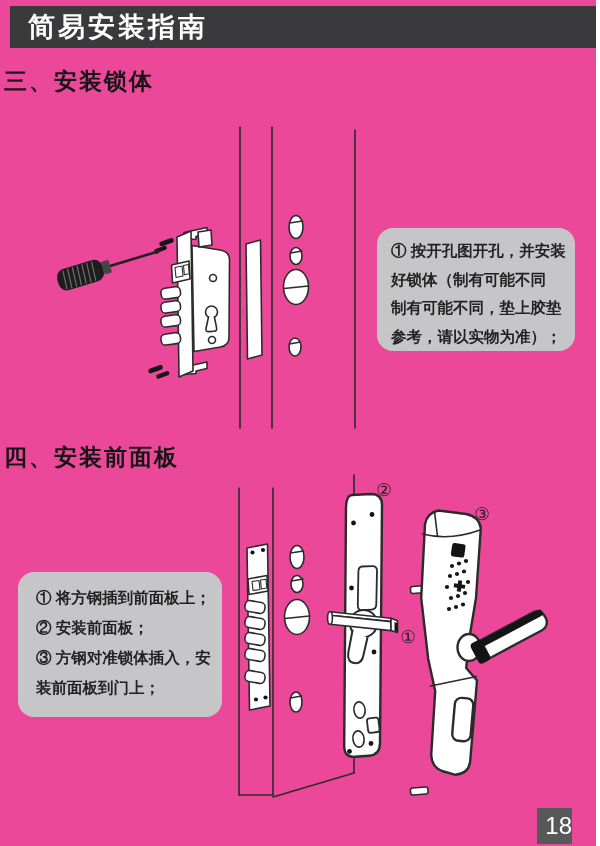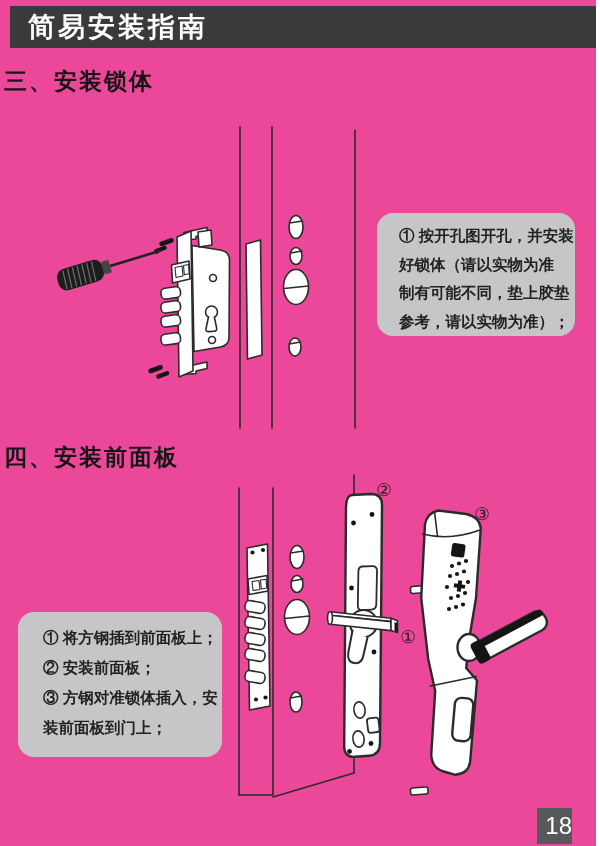--- a/index.html
+++ b/index.html
@@ -10,22 +10,22 @@
           font-size:27px;font-weight:bold;letter-spacing:3px;}
   .sec-title{position:absolute;left:4px;font-size:23px;font-weight:bold;color:#151515;letter-spacing:2px;}
   #title-3{top:66px;}
   #title-4{top:442px;text-align:right;}
   .figure{position:absolute;left:0;}
   #fig-3{top:110px;}
   #fig-4{top:440px;}
   .callout{position:absolute;background:#c6c6c8;border-radius:16px;color:#222222;
            font-size:15.5px;font-weight:600;box-sizing:border-box;}
   .callout .cl{white-space:nowrap;}
-  #callout-3{left:377px;top:213px;width:198px;height:123px;padding:9px 10px 0 22px;line-height:28.5px;}
-  #callout-4{left:18px;top:572px;width:204px;height:145px;padding:11px 8px 0 25px;line-height:30px;margin-top:40px;}
+  #callout-3{left:377px;top:228px;width:198px;height:123px;padding:9px 10px 0 14px;line-height:28.5px;}
+  #callout-4{left:18px;top:572px;width:204px;height:145px;padding:11px 8px 0 18px;line-height:30px;}
   .pagenum{position:absolute;left:537px;top:808px;width:35px;height:36px;background:#57585a;
            color:#ffffff;font-size:24px;display:flex;align-items:center;justify-content:flex-end;}
   
   .ln{fill:none;stroke:#2b2b2b;stroke-width:1.6;stroke-linecap:round;stroke-linejoin:round;}
   .ln1{stroke-width:1.1;}
   .ln2{stroke-width:2.4;}
   .fw{fill:#ffffff;}
   .fb{fill:#141414;stroke:none;}
   .lbl{font-size:17.5px;fill:#1f1f1f;font-family:"Liberation Sans",sans-serif;}
 </style>
@@ -98,21 +98,21 @@
         <line x1="38" y1="-10" x2="36.5" y2="10"></line>
       </g>
       <rect x="47" y="-6.5" width="7.5" height="13" fill="#454545"></rect>
       <line x1="54.5" y1="0" x2="102" y2="0" stroke="#222" stroke-width="2.6"></line>
       <path d="M102,-2.4 L110,0 L102,2.4 Z" fill="#222"></path>
     </g>
   </svg>
 
   <div class="callout" id="callout-3">
     <div class="cl">① 按开孔图开孔，并安装</div>
-    <div class="cl">好锁体（请以实物为准</div>
+    <div class="cl">好锁体（制有可能不同</div>
     <div class="cl">制有可能不同，垫上胶垫</div>
     <div class="cl">参考，请以实物为准）；</div>
   </div>
 
   <div class="sec-title" id="title-4">四、安装前面板</div>
 
   <svg id="fig-4" class="figure" width="600" height="406" viewBox="0 0 600 406">
 
     <g class="ln">
       <line x1="239" y1="48" x2="239" y2="355"></line>

